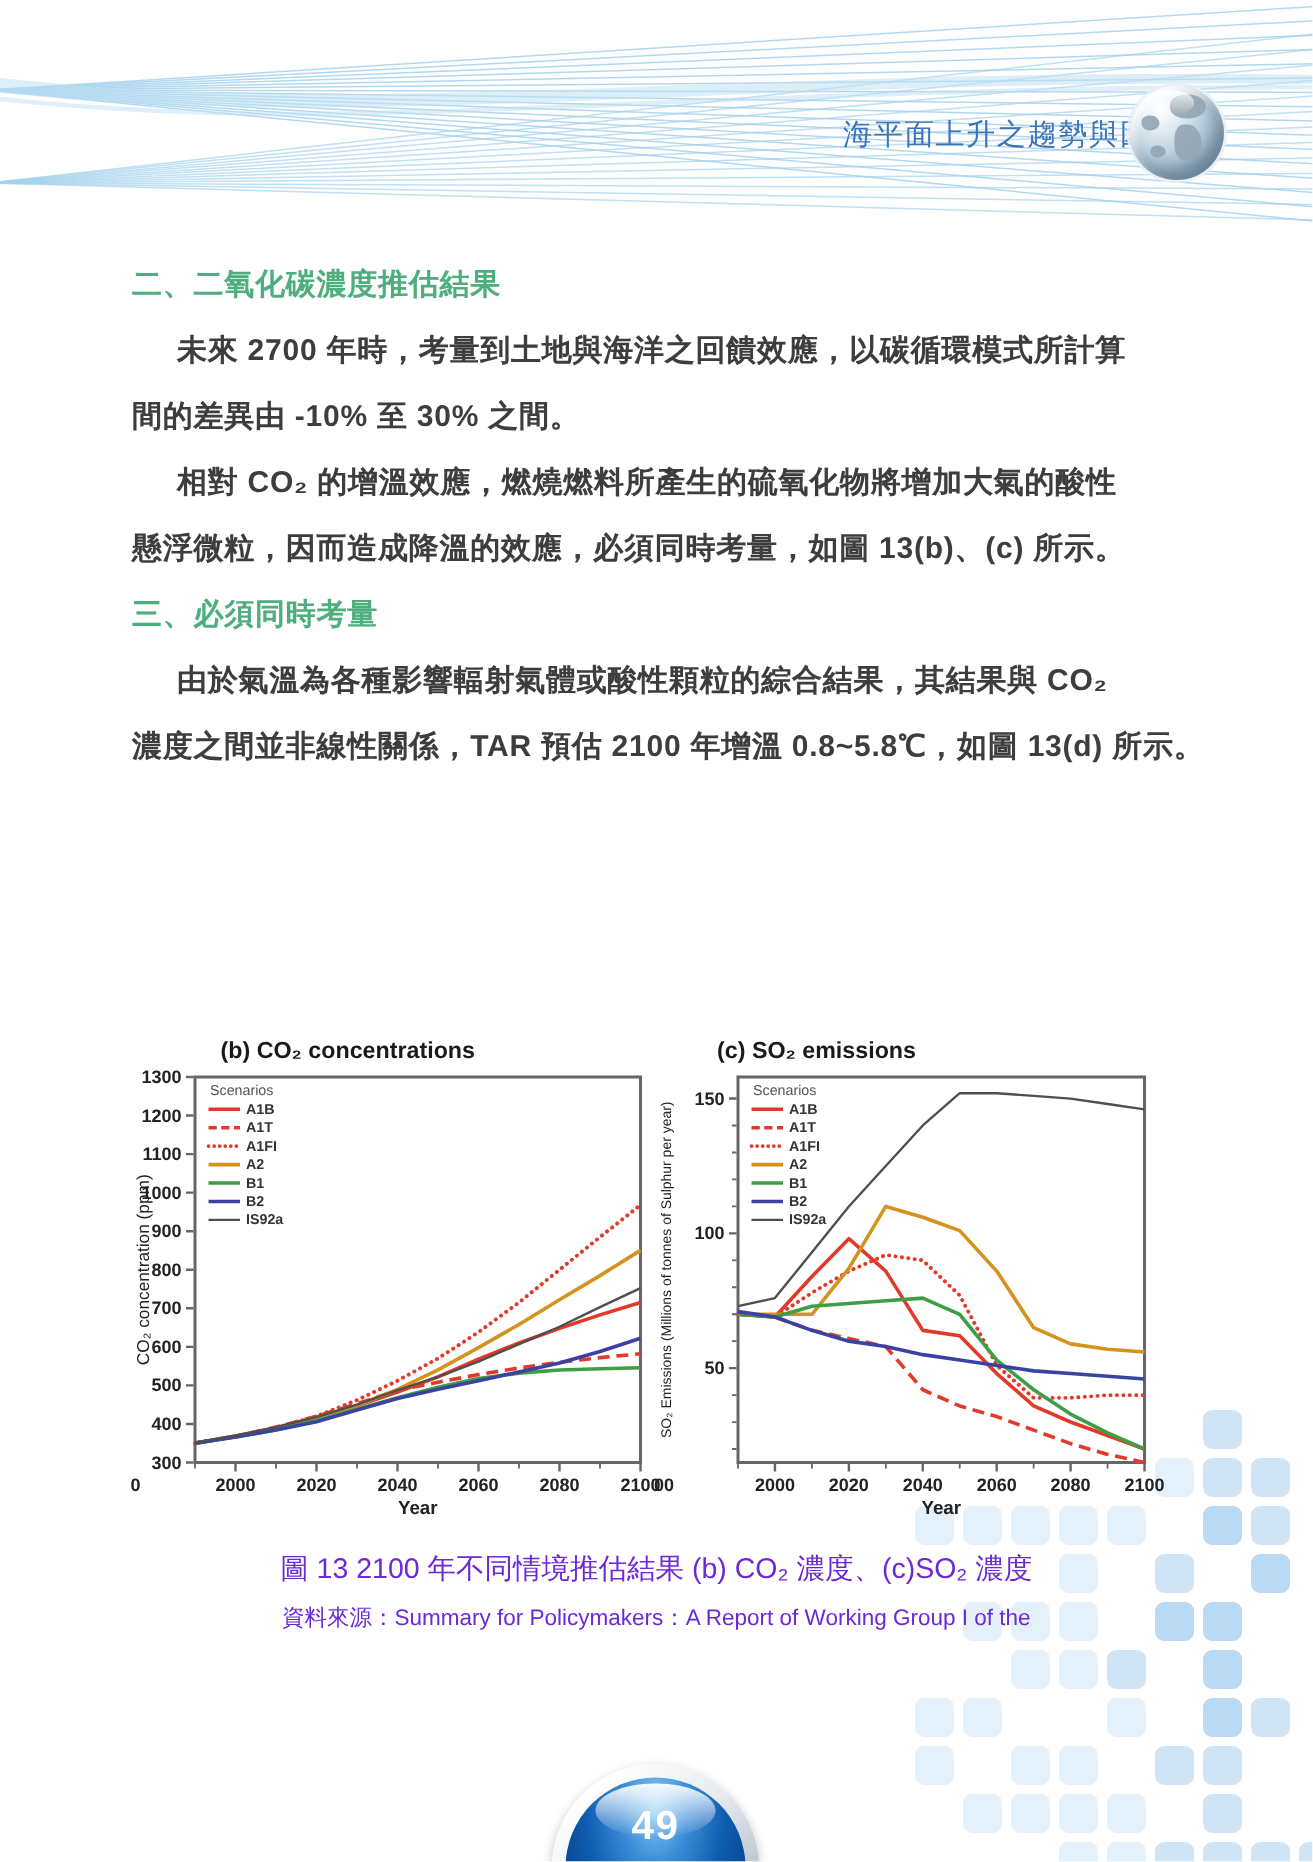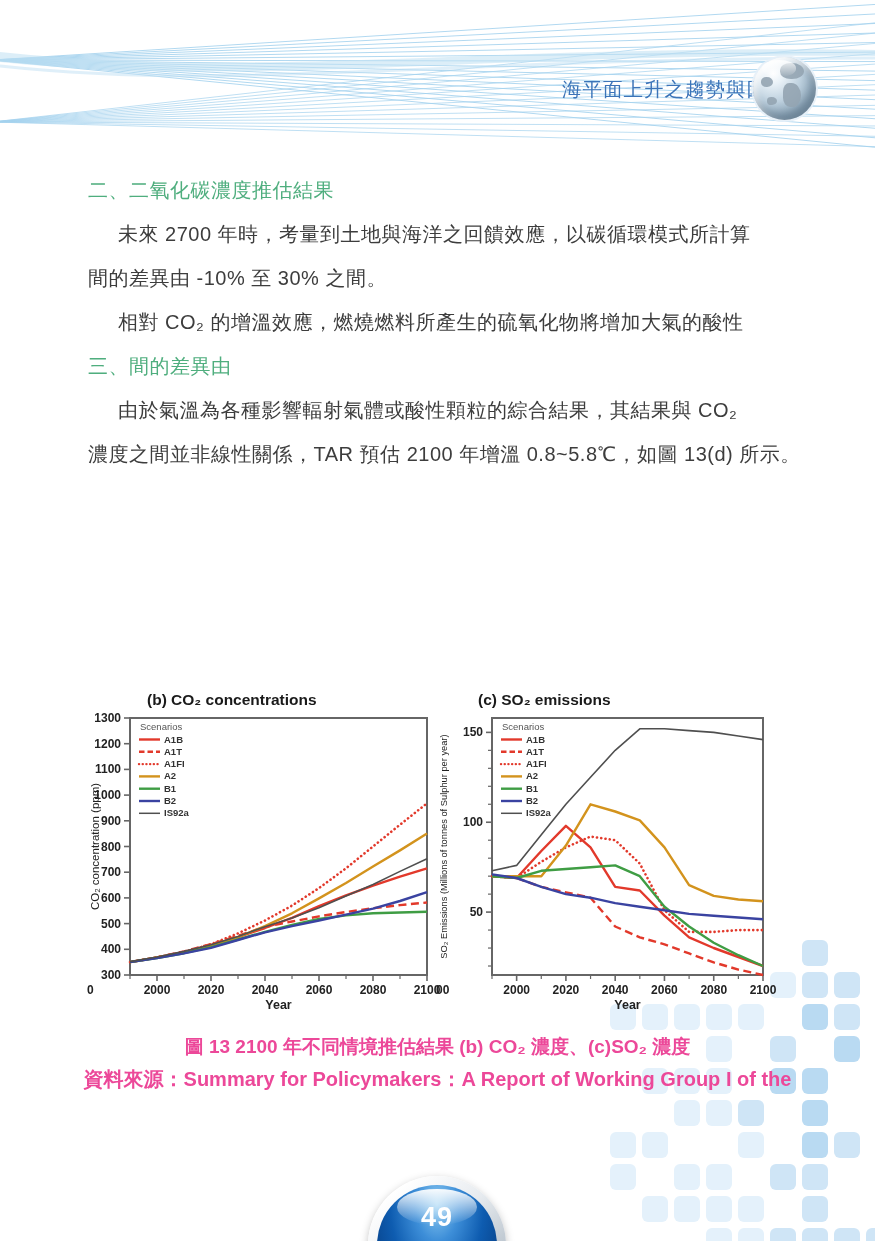--- a/index.html
+++ b/index.html
@@ -21,36 +21,36 @@
   }
   .globe i { position:absolute; background:#93a4b1; opacity:.9; border-radius:46% 54% 52% 48%; }
   .globe .b1 { left:27px; top:6px;  width:24px; height:16px; }
   .globe .b2 { left:30px; top:26px; width:18px; height:24px; border-radius:40% 60% 55% 45%; }
   .globe .b3 { left:8px;  top:20px; width:12px; height:10px; }
   .globe .b4 { left:14px; top:40px; width:10px; height:8px; }
   .globe .shine { position:absolute; left:14%; top:5%; width:55%; height:26%; border-radius:50%;
     background:linear-gradient(rgba(255,255,255,.95), rgba(255,255,255,0)); opacity:.9; }
 
   
-  .content { position:absolute; left:88px; top:168px; width:720px; z-index:2; }
+  .content { position:absolute; left:88px; top:168px; width:720px; z-index:2;font-weight:bold; }
   .cline { height:44px; line-height:44px; font-size:20px; color:#3d3d3d; white-space:nowrap; letter-spacing:0.5px; }
   .heading { color:#4fae7e; }
   .indent { padding-left:30px; }
 
   
   .fig { position:absolute; z-index:2; }
   #chartB { left:85px; top:685px; }
   #chartC { left:432px; top:685px; }
 
   
   .caption { position:absolute; top:1031px; left:0; width:875px; z-index:3; text-align:center;
-             color:#ec4899; font-weight:bold; }
+             color:#6d28d9; font-weight:normal; }
   .caption div { line-height:32px; white-space:nowrap; }
   .cap1 { font-size:19px; }
-  .cap2, .cap3 { font-size:20px; }
+  .cap2, .cap3 { font-size:15px; }
 
   
   .mosaic { position:absolute; inset:0; z-index:1; }
   .mosaic i { position:absolute; width:26px; height:26px; border-radius:6px; }
 
   
   .sphere { position:absolute; left:368px; top:1176px; width:138px; height:138px; z-index:4; }
   .ring { position:absolute; inset:0; border-radius:50%;
     background: linear-gradient(140deg, #ffffff 15%, #e7ebef 45%, #b9c3cd 75%, #99a6b2 100%);
     box-shadow: 0 3px 8px rgba(0,0,0,.25); }
@@ -108,21 +108,22 @@
       <i class="b3"></i>
       <i class="b4"></i>
       <i class="shine"></i>
   </div>
 
   <div class="content">
     <div class="cline heading">二、二氧化碳濃度推估結果</div>
     <div class="cline indent">未來 2700 年時，考量到土地與海洋之回饋效應，以碳循環模式所計算</div>
     <div class="cline">間的差異由 -10% 至 30% 之間。</div>
     <div class="cline indent">相對 CO₂ 的增溫效應，燃燒燃料所產生的硫氧化物將增加大氣的酸性</div>
-    <div class="cline heading">三、間的差異由</div>
+    <div class="cline">懸浮微粒，因而造成降溫的效應，必須同時考量，如圖 13(b)、(c) 所示。</div>
+    <div class="cline heading">三、必須同時考量</div>
     <div class="cline indent">由於氣溫為各種影響輻射氣體或酸性顆粒的綜合結果，其結果與 CO₂</div>
     <div class="cline">濃度之間並非線性關係，TAR 預估 2100 年增溫 0.8~5.8℃，如圖 13(d) 所示。</div>
   </div>
 
   <div class="mosaic" id="mosaic">
       <i style="left: 802px; top: 940px; background: rgb(207, 229, 246);"></i>
       <i style="left: 770px; top: 972px; background: rgb(228, 241, 251);"></i>
       <i style="left: 802px; top: 972px; background: rgb(207, 229, 246);"></i>
       <i style="left: 834px; top: 972px; background: rgb(207, 229, 246);"></i>
       <i style="left: 610px; top: 1004px; background: rgb(228, 241, 251);"></i>

